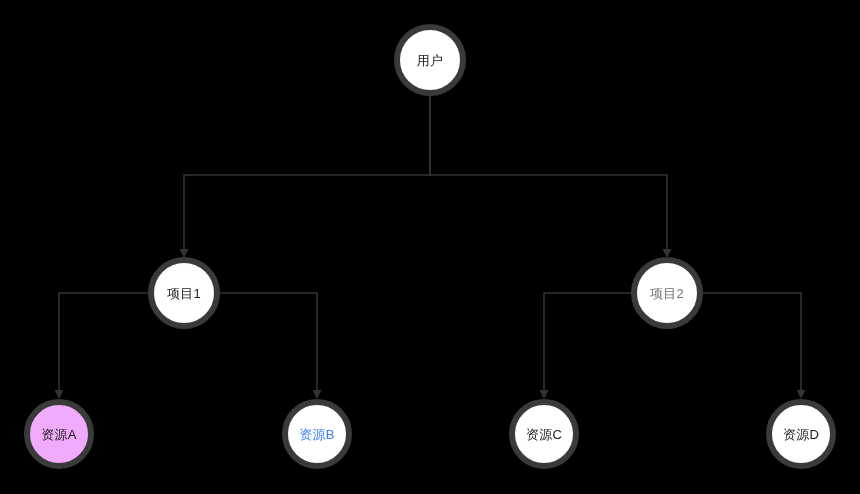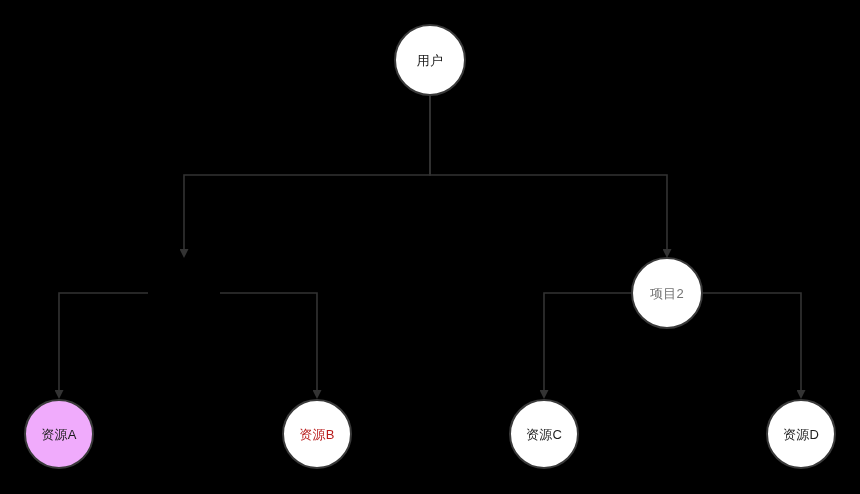--- a/index.html
+++ b/index.html
@@ -23,21 +23,21 @@
     left: 0;
     top: 0;
     width: 860px;
     height: 494px;
   }
   .node {
     position: absolute;
     box-sizing: border-box;
     border-radius: 50%;
     background: #ffffff;
-    border: 2px solid #eab308;
+    border: 6px solid #eab308;
     display: flex;
     align-items: center;
     justify-content: center;
     z-index: 5;
   }
   .node-label {
     color: #1c1c1c;
     font-size: 13px;
     line-height: 1;
     letter-spacing: 0.2px;
@@ -62,31 +62,34 @@
     <path class="edge" fill="none" stroke="#333333" stroke-width="1.6" marker-end="url(#arrowhead)" d="M 148 293 L 59 293 L 59 391"></path>
     <path class="edge" fill="none" stroke="#333333" stroke-width="1.6" marker-end="url(#arrowhead)" d="M 220 293 L 317 293 L 317 391"></path>
     <path class="edge" fill="none" stroke="#333333" stroke-width="1.6" marker-end="url(#arrowhead)" d="M 631 293 L 544 293 L 544 391"></path>
     <path class="edge" fill="none" stroke="#333333" stroke-width="1.6" marker-end="url(#arrowhead)" d="M 703 293 L 801 293 L 801 391"></path>
   </svg>
 
   <div class="node" style="width: 72px; height: 72px; left: 394px; top: 24px; background: rgb(255, 255, 255); border-color: rgb(58, 58, 58);">
     <span class="node-label" style="color: rgb(28, 28, 28);">用户</span>
   </div>
 
+  <div class="node" style="width: 72px; height: 72px; left: 148px; top: 257px; background: rgb(255, 255, 255); border-color: rgb(58, 58, 58);">
+    <span class="node-label" style="color: rgb(28, 28, 28);">项目1</span>
+  </div>
 
   <div class="node" style="width: 72px; height: 72px; left: 631px; top: 257px; background: rgb(255, 255, 255); border-color: rgb(58, 58, 58);">
     <span class="node-label" style="color: #737373; text-align: center;">项目2</span>
   </div>
 
   <div class="node" style="width: 70px; height: 70px; left: 24px; top: 399px; background: #f0abfc; border-color: rgb(58, 58, 58);">
     <span class="node-label" style="color: rgb(28, 28, 28);">资源A</span>
   </div>
 
   <div class="node" style="width: 70px; height: 70px; left: 282px; top: 399px; background: rgb(255, 255, 255); border-color: rgb(58, 58, 58);">
-    <span class="node-label" style="color: #b91c1c;">资源B</span>
+    <span class="node-label" style="color: #3b82f6;">资源B</span>
   </div>
 
   <div class="node" style="width: 70px; height: 70px; left: 766px; top: 399px; background: rgb(255, 255, 255); border-color: rgb(58, 58, 58);">
     <span class="node-label" style="color: rgb(28, 28, 28);">资源D</span>
   </div>
 
   <div class="node" style="width: 70px; height: 70px; left: 509px; top: 399px; background: rgb(255, 255, 255); border-color: rgb(58, 58, 58);">
     <span class="node-label" style="color: rgb(28, 28, 28);">资源C</span>
   </div>
 

